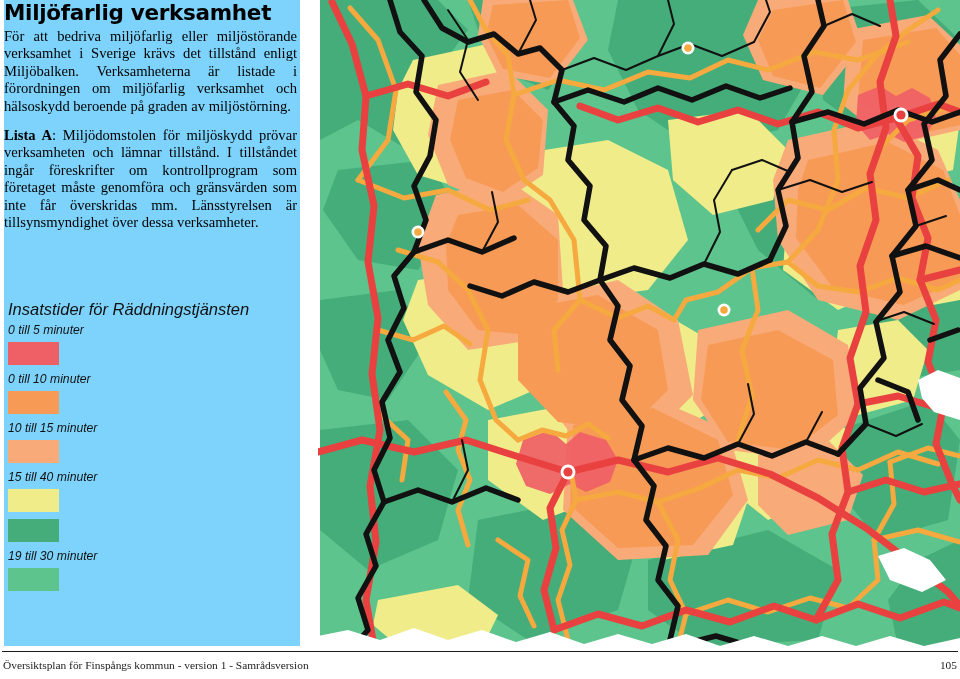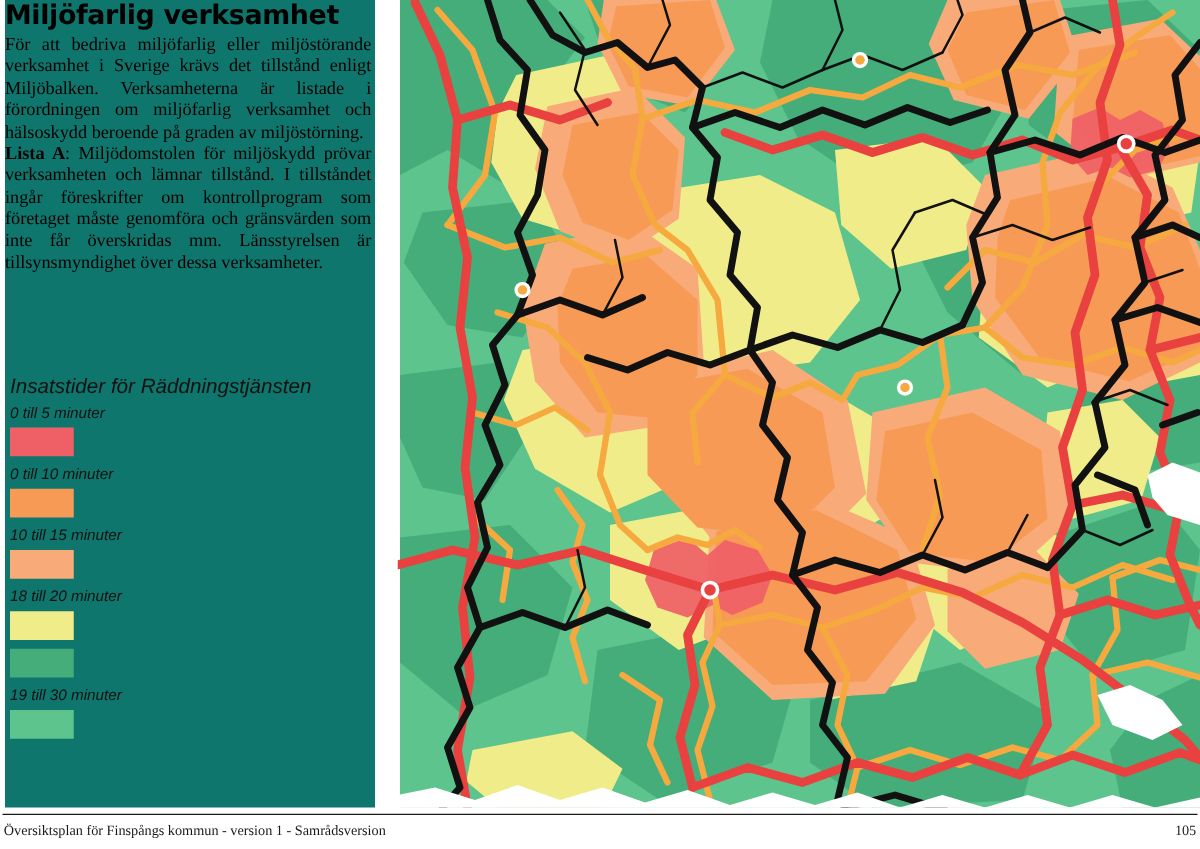--- a/index.html
+++ b/index.html
@@ -16,21 +16,21 @@
     color: #000;
   }
 
   
   #text-column {
     position: absolute;
     left: 4px;
     top: 0px;
     width: 296px;
     height: 646px;
-    background: #0f766e;
+    background: #7dd3fc;
     z-index: 5;
   }
 
   #article-title {
     font-family: "DejaVu Sans", sans-serif;
     font-weight: bold;
     font-size: 21.5px;
     line-height: 24px;
     letter-spacing: -0.3px;
     margin: 0;
@@ -39,21 +39,21 @@
 
   .body-par {
     font-family: "Liberation Serif", serif;
     font-size: 14.6px;
     line-height: 17.4px;
     text-align: justify;
     margin: 0 0 0 0;
     padding-right: 3px;
     hyphens: manual;
   }
-  .body-par + .body-par { }
+  .body-par + .body-par { margin-top: 12px; }
   .body-par b { font-weight: bold; }
 
   
   #legend {
     position: absolute;
     left: 4px;
     top: 300px;
     width: 290px;
     font-style: italic;
   }
@@ -361,21 +361,21 @@
       <span class="legend-label">0 till 10 minuter</span>
       <span class="legend-swatch" style="background:#f79a56"></span>
     </div>
 
     <div class="legend-item">
       <span class="legend-label">10 till 15 minuter</span>
       <span class="legend-swatch" style="background:#f8ab79"></span>
     </div>
 
     <div class="legend-item">
-      <span class="legend-label">18 till 20 minuter</span>
+      <span class="legend-label">15 till 40 minuter</span>
       <span class="legend-swatch" style="background:#f0ec8a"></span>
     </div>
 
     <div class="legend-item">
       <span class="legend-swatch" style="background:#45ad79"></span>
     </div>
 
     <div class="legend-item">
       <span class="legend-label">19 till 30 minuter</span>
       <span class="legend-swatch" style="background:#5cc48c"></span>

